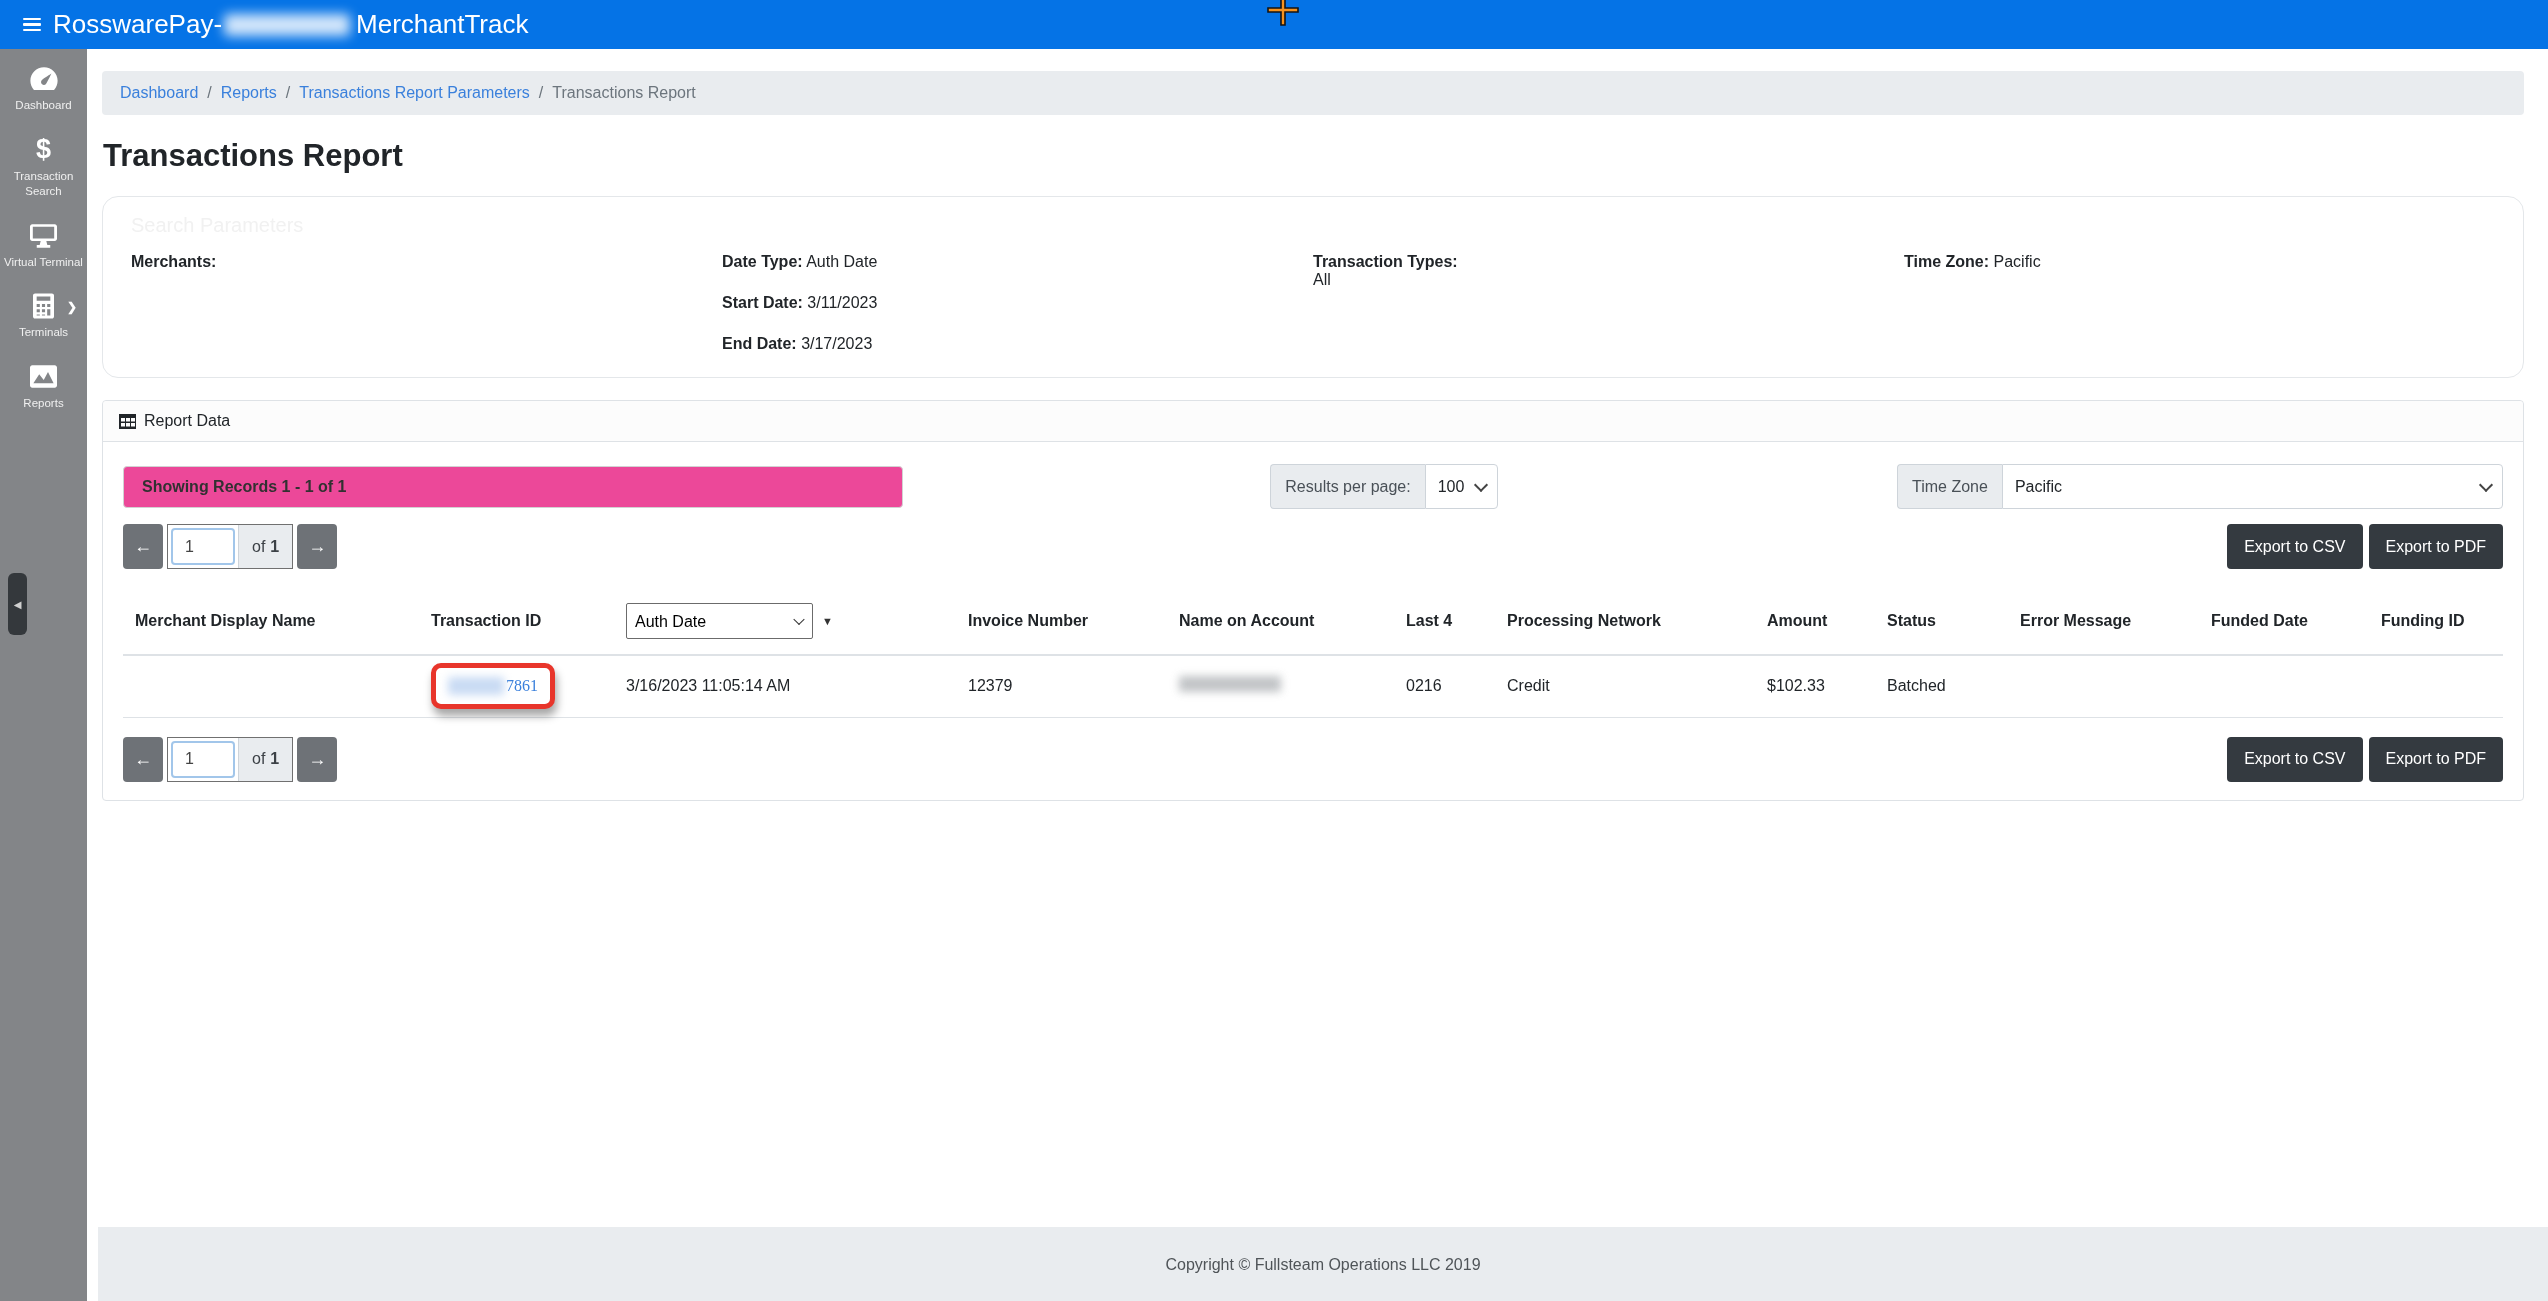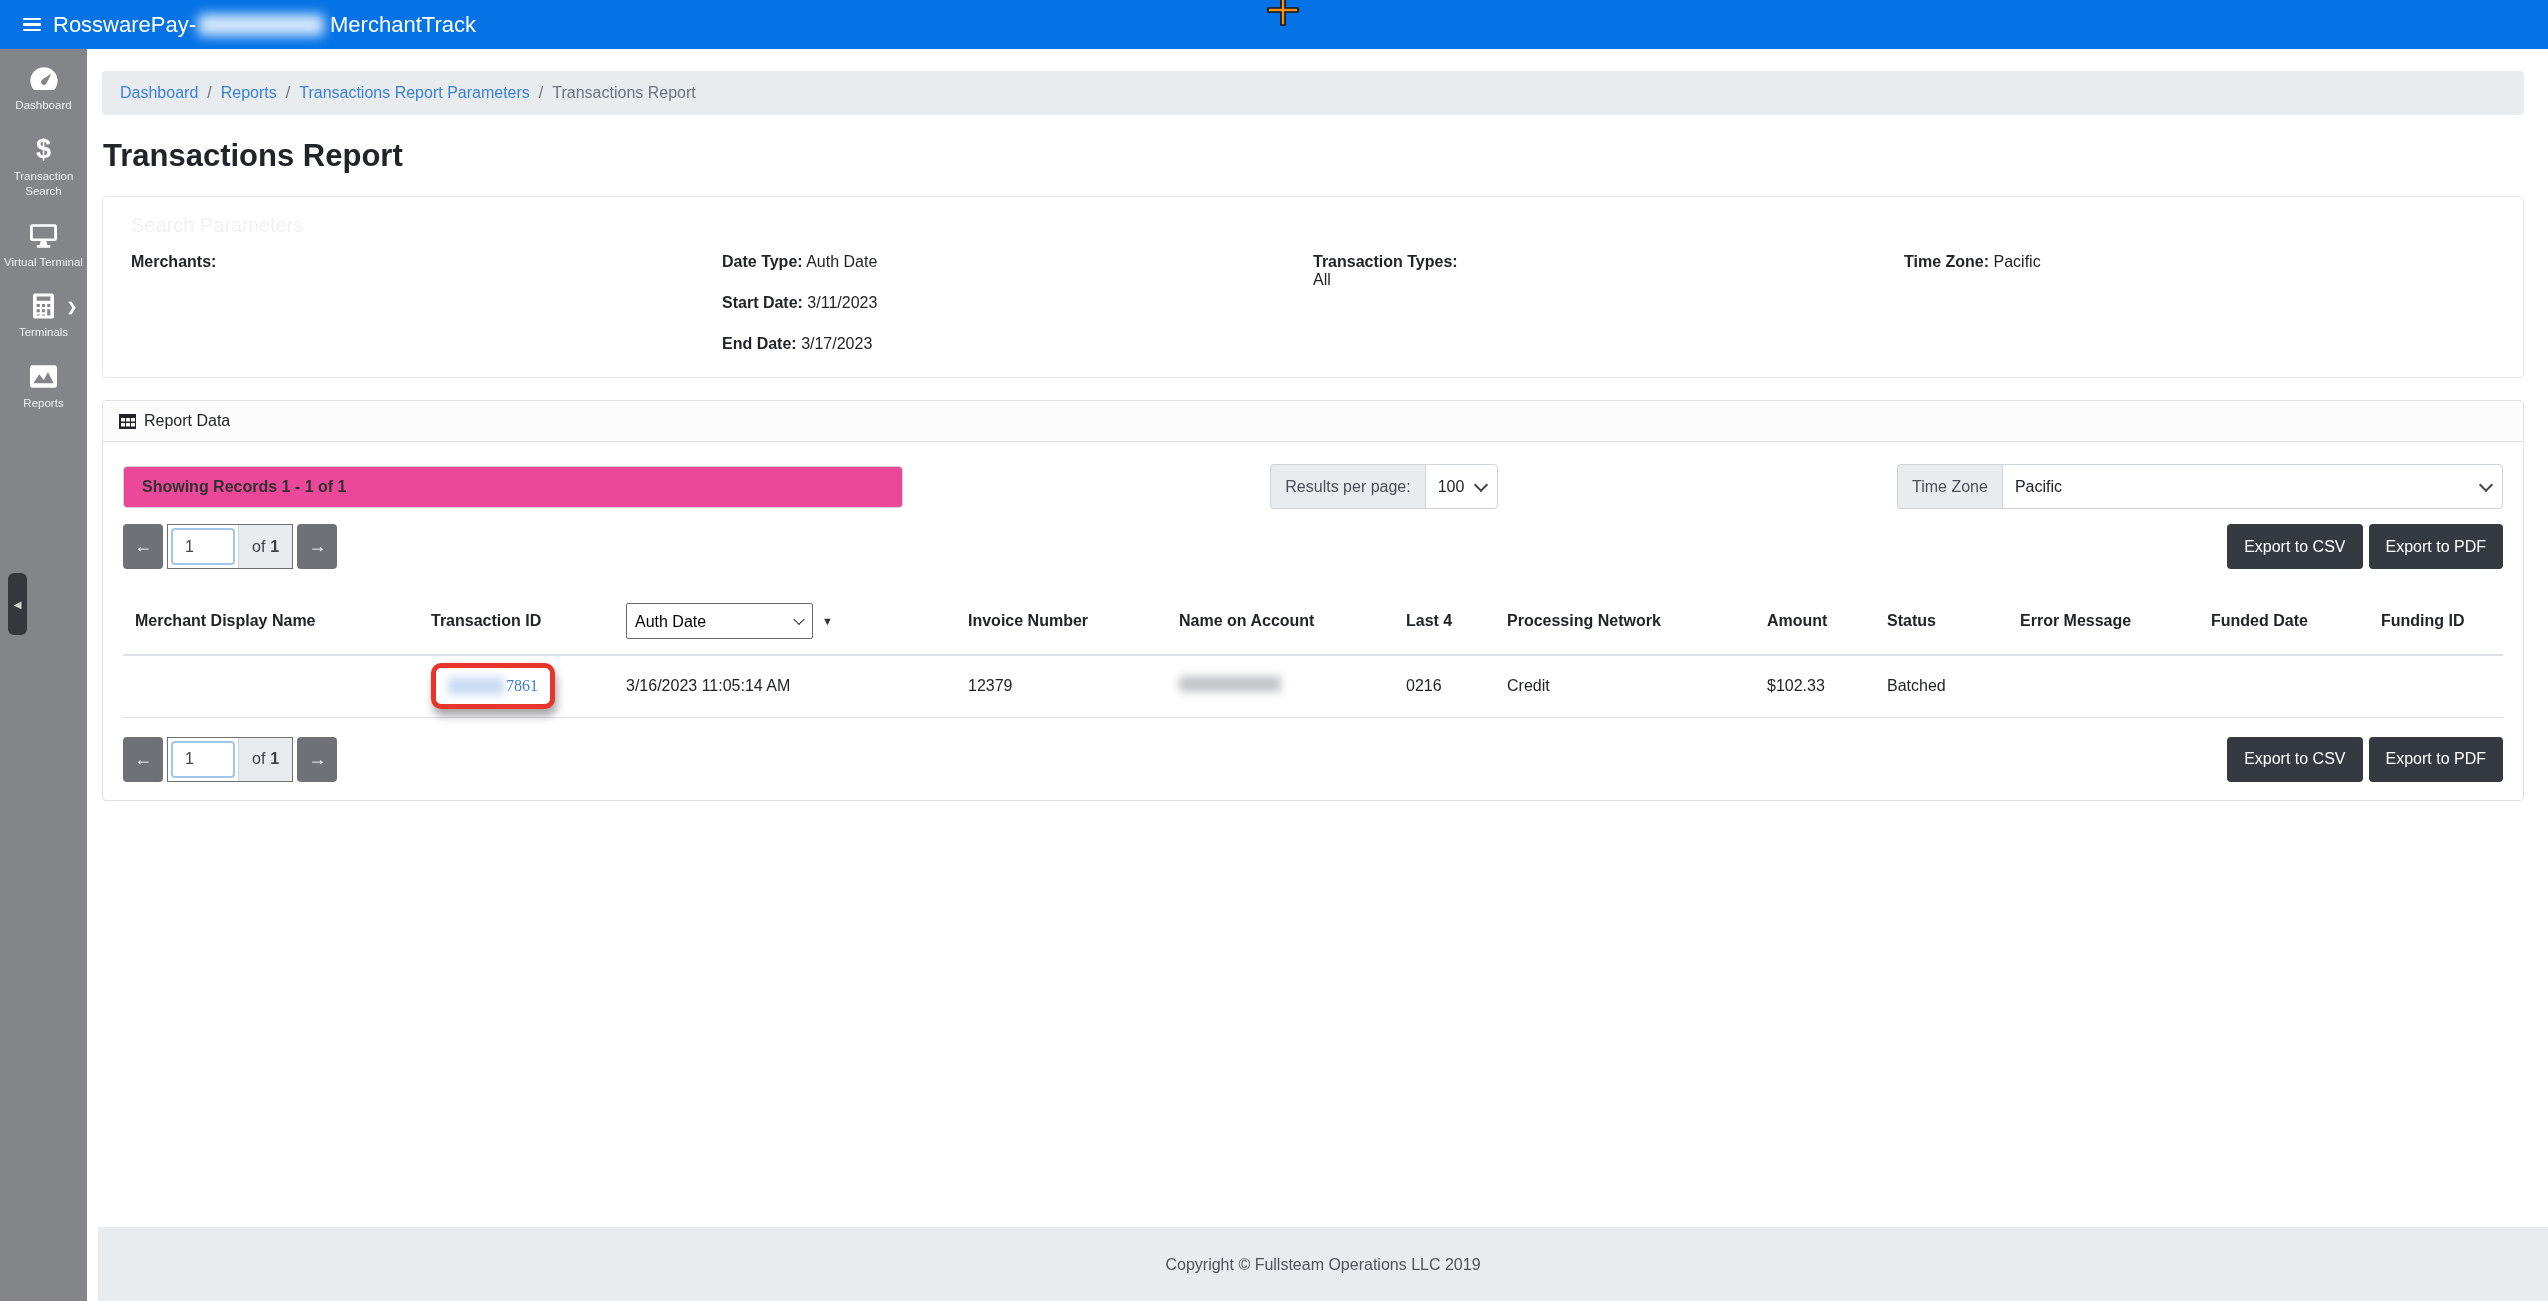--- a/index.html
+++ b/index.html
@@ -10,21 +10,21 @@
     font-family:"Liberation Sans", sans-serif; font-size:16px;
   }
 
   
   .topbar {
     position:absolute; top:0; left:0; width:2548px; height:49px;
     background:#0573e6; display:flex; align-items:center; padding-left:23px;
   }
   .hamburger { width:18px; display:flex; flex-direction:column; gap:3px; cursor:pointer; margin-right:12px; }
   .hamburger span { display:block; height:2.5px; background:#fff; border-radius:1px; }
-  .brand { color:#fff; font-size:22px; display:flex; align-items:center; white-space:nowrap; }
+  .brand { color:#fff; font-size:26px; display:flex; align-items:center; white-space:nowrap; }
   .redact-nav {
     display:inline-block; width:126px; height:22px; margin:0 6px 0 2px;
     background:rgba(255,255,255,.82); filter:blur(6px); border-radius:4px;
   }
 
   
   .crosshair { position:absolute; left:1266px; top:-7px; width:34px; height:34px; }
 
   
   .sidebar {
@@ -56,21 +56,21 @@
     display:flex; gap:9px; font-size:16px; align-items:center;
   }
   .breadcrumb a { color:#3a80dc; text-decoration:none; cursor:pointer; }
   .breadcrumb .sep { color:#6c757d; }
   .breadcrumb .current { color:#6c757d; }
 
   .page-title { font-size:31px; font-weight:700; color:#212529; margin:23px 0 22px 1px; }
 
   
   .card-search {
-    border:1px solid #e4e7ea; border-radius:4px; height:182px;
+    border:1px solid #e4e7ea; border-radius:16px; height:182px;
     padding:17px 28px; margin-bottom:22px; position:relative;
   }
   .ghost-title { color:#f1f1f1; font-size:20px; margin-bottom:16px; }
   .params-grid { display:grid; grid-template-columns:repeat(4, 1fr); }
   .param-label { font-weight:700; }
   .param-row { margin-bottom:23px; }
 
   
   .card-report { border:1px solid #dee2e6; border-radius:4px; }
   .card-report-header {

